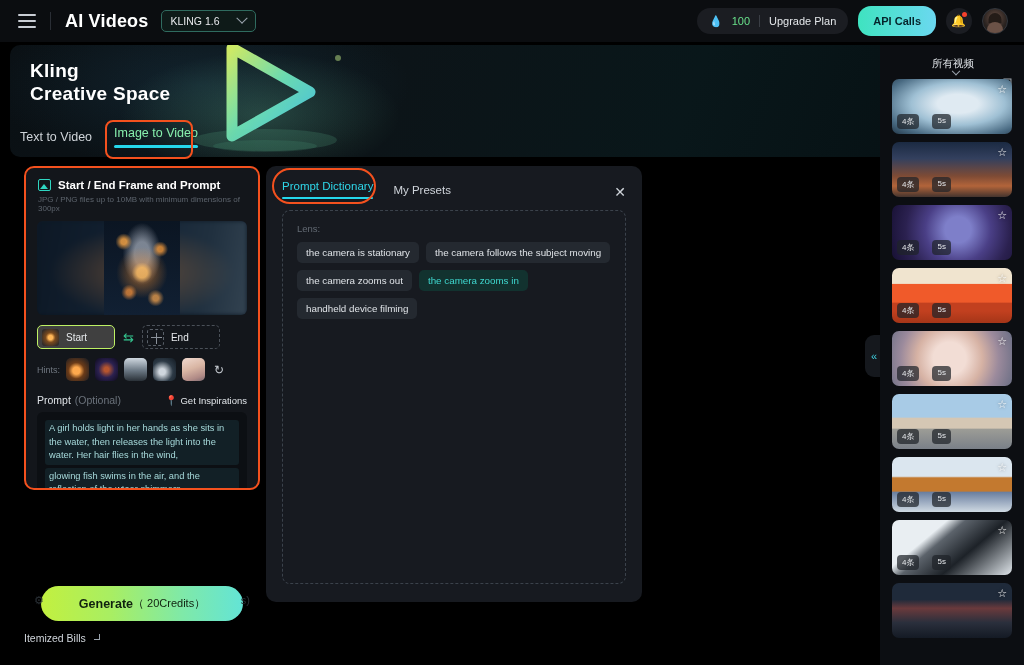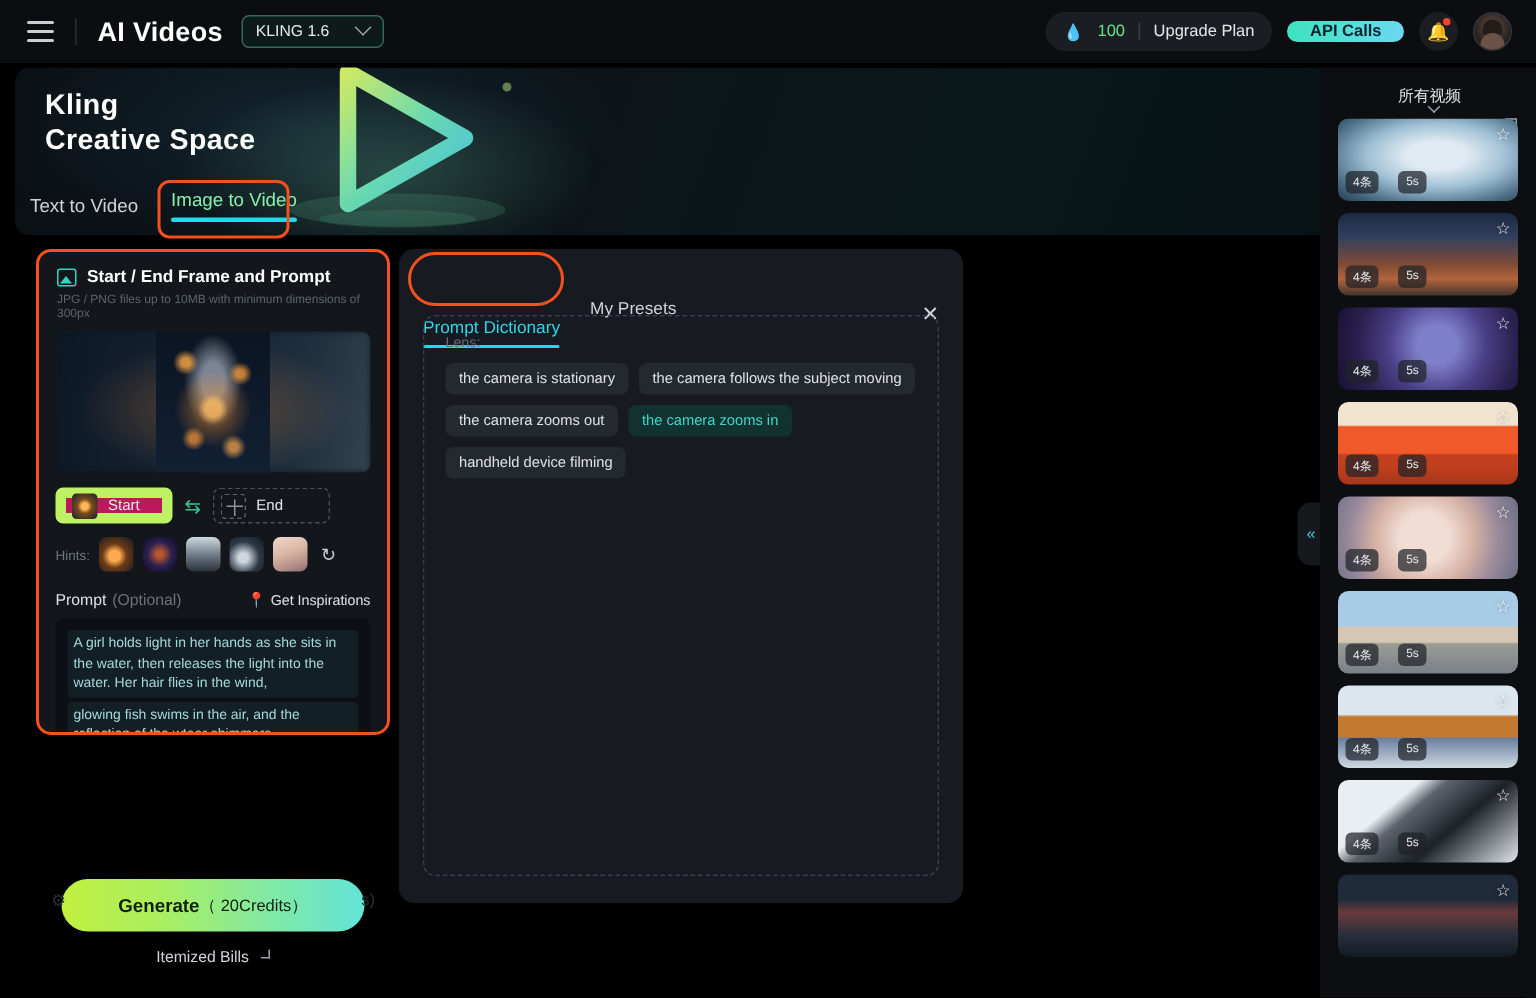--- a/index.html
+++ b/index.html
@@ -55,21 +55,21 @@
   }
   .credits-pill {
     height: 26px; padding: 0 12px; border-radius: 13px; background: #1b1d22;
     display: flex; align-items: center; gap: 9px; cursor: pointer;
   }
   .flame { font-size: 11px; color: #2ea8ff; }
   .credits-num { color: #68e08a; font-size: 11px; }
   .vdiv { width: 1px; height: 12px; background: #3a3e45; }
   .upgrade { color: #e4e7ea; font-size: 11px; }
   .api-btn {
-    height: 14px; padding: 0 15px; border-radius: 13px;
+    height: 30px; padding: 0 15px; border-radius: 13px;
     background: linear-gradient(90deg,#3fe3c0,#6bd8f0);
     color: #05242b; font-size: 11px; font-weight: bold;
     display: flex; align-items: center; cursor: pointer;
   }
   .bell-wrap {
     position: relative; width: 26px; height: 26px; border-radius: 50%;
     background: #1b1d22; display: flex; align-items: center; justify-content: center; cursor: pointer;
   }
   .bell { font-size: 12px; color: #dfe3e7; }
   .bell-dot { position: absolute; top: 4px; right: 5px; width: 5px; height: 5px; border-radius: 50%; background: #f5412d; }
@@ -158,21 +158,21 @@
       linear-gradient(180deg,#0b1522,#112033);
   }
 
   .frame-row {
     margin: 10px 11px 0 11px; display: flex; align-items: center; gap: 8px;
   }
   .frame-btn {
     height: 24px; border-radius: 5px; display: flex; align-items: center; gap: 7px;
     padding: 0 10px 0 4px; font-size: 10px; color: #e6e9ec; cursor: pointer;
   }
-  .frame-btn.start { border: 7px solid #bef264; background: #be185d; width: 78px; }
+  .frame-btn.start { border: 1px solid #bef264; background: #404040; width: 78px; }
   .frame-btn.end { border: 1px dashed #4a5058; background: transparent; width: 78px; }
   .thumb-mini {
     width: 17px; height: 17px; border-radius: 3px;
     background: radial-gradient(circle at 50% 50%, #ffb657 0 18%, #7a4a1e 40%, #16202c 100%);
   }
   .plus-mini {
     width: 17px; height: 17px; border: 1px dashed #5a616a; border-radius: 3px; position: relative;
   }
   .plus-mini::before, .plus-mini::after {
     content:""; position:absolute; background:#8b929b;
@@ -230,31 +230,31 @@
     color: #10210f; font-size: 12.5px; font-weight: bold;
     display: flex; align-items: center; justify-content: center; cursor: pointer;
   }
   .gen-credit { font-weight: normal; font-size: 11px; }
   .gen-ghost-l, .gen-ghost-r {
     position: absolute; top: 8px; color: #2a3036; font-size: 11px;
   }
   .gen-ghost-l { left: 10px; }
   .gen-ghost-r { right: 10px; }
   .itemized {
-    margin-top: 11px; text-align: center; color: #cfd4da; font-size: 10.5px; cursor: pointer;
+    margin-top: 11px; text-align: left; color: #cfd4da; font-size: 10.5px; cursor: pointer;
   }
 
   
   .dict {
     position: absolute; left: 266px; top: 166px; width: 376px; height: 436px;
     background: #171a20; border-radius: 10px;
   }
   .dict-tabs { display: flex; align-items: center; gap: 20px; padding: 14px 16px 0 16px; }
   .dict-tab { font-size: 11.5px; color: #cfd4da; cursor: pointer; padding-bottom: 5px; }
-  .dict-tab.active { color: #2fd6e8; margin-top: 33px; }
+  .dict-tab.active { color: #2fd6e8; }
   .dict-tab.active .tabline2 { display: block; height: 2.2px; background: #25d8ec; border-radius: 2px; margin-top: 5px; }
   .tabline2 { display: none; }
   .dict-close { margin-left: auto; color: #cfd4da; font-size: 14px; cursor: pointer; }
 
   .dict-body {
     position: absolute; left: 16px; top: 44px; right: 16px; bottom: 18px;
     border: 1px dashed #3b424b; border-radius: 8px; padding: 12px 14px;
   }
   .sec-label { color: #636a73; font-size: 9.5px; margin-bottom: 8px; }
   .chips { display: flex; flex-wrap: wrap; gap: 7px; }

